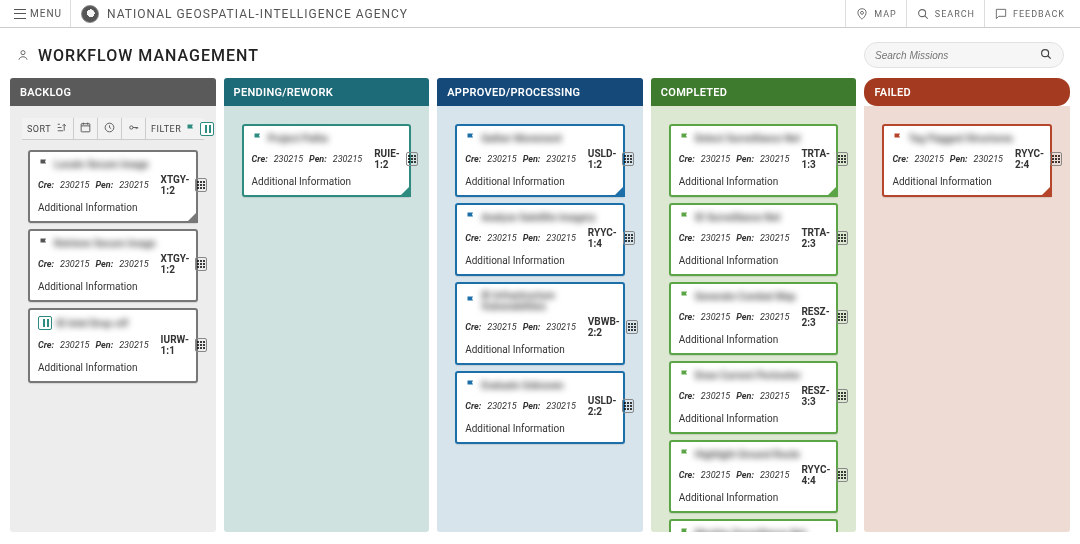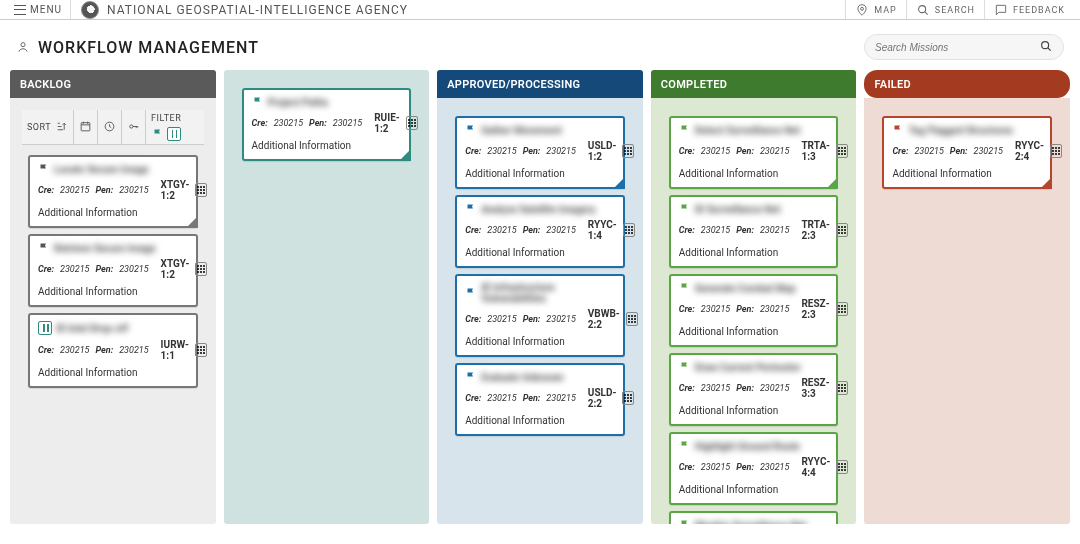--- a/index.html
+++ b/index.html
@@ -7,21 +7,21 @@
       font-family: -apple-system, BlinkMacSystemFont, "Segoe UI", Roboto, Arial, sans-serif;
       background: #fff;
       color: #333;
       font-size: 12px;
       width: 1080px;
       height: 544px;
       overflow: hidden;
     }
     
     .top-bar {
-      height: 20px;
+      height: 28px;
       border-bottom: 1px solid #ccc;
       display: flex;
       align-items: center;
       padding: 0 6px;
     }
     .menu-btn {
       display: flex; align-items: center; gap: 4px;
       font-size: 10px; letter-spacing: 1px; color: #555;
       border-right: 1px solid #ddd; height: 100%; padding: 0 8px;
       cursor: pointer;
@@ -103,21 +103,21 @@
     
     .mini-toolbar {
       display: flex; gap: 0; align-items: stretch; background: #f2f2f2;
       margin: -6px -6px 4px -6px; border-bottom: 1px solid #ccc;
     }
     .mini-seg {
       display: flex; align-items: center; gap: 4px; padding: 3px 5px;
       border-right: 1px solid #ccc; font-size: 9px; color: #444; letter-spacing: .5px;
     }
     .mini-seg .sicon { color: #555; }
-    .mini-seg:last-child { border-right: none; flex-direction: column; }
+    .mini-seg:last-child { border-right: none; }
     .mini-filtericons { display:flex; gap:3px; align-items:center; }
 
     
     .card {
       background: #fff; border: 1px solid #bbb; border-radius: 3px;
       padding: 6px 8px 8px; position: relative;
       box-shadow: 0 1px 1px rgba(0,0,0,.1);
     }
     .card.border-gray  { border-color:#777;  border-width:2px; }
     .card.border-teal  { border-color:#2D8C7F; border-width:2px; }
@@ -372,20 +372,21 @@
                 <circle cx="5" cy="8" r="1"></circle>
                 <circle cx="8" cy="8" r="1"></circle>
               </svg>
             </span>
     </div>
     <div class="card-sub">Additional Information</div>
   </div>
     </div>
     </section>
     <section class="column col-pending">
+    <div class="col-head">PENDING/REWORK</div>
     <div class="col-body">
 
   <div class="card border-teal corner-cut">
     <div class="card-title-row">
       <span class="flag-icon flag-teal">
               <svg width="12" height="12" viewBox="0 0 24 24">
                 <path d="M5 3v18M5 3h11l-2 4 2 4H5"></path>
               </svg>
             </span>
       <span class="card-title">Project Paths</span>

